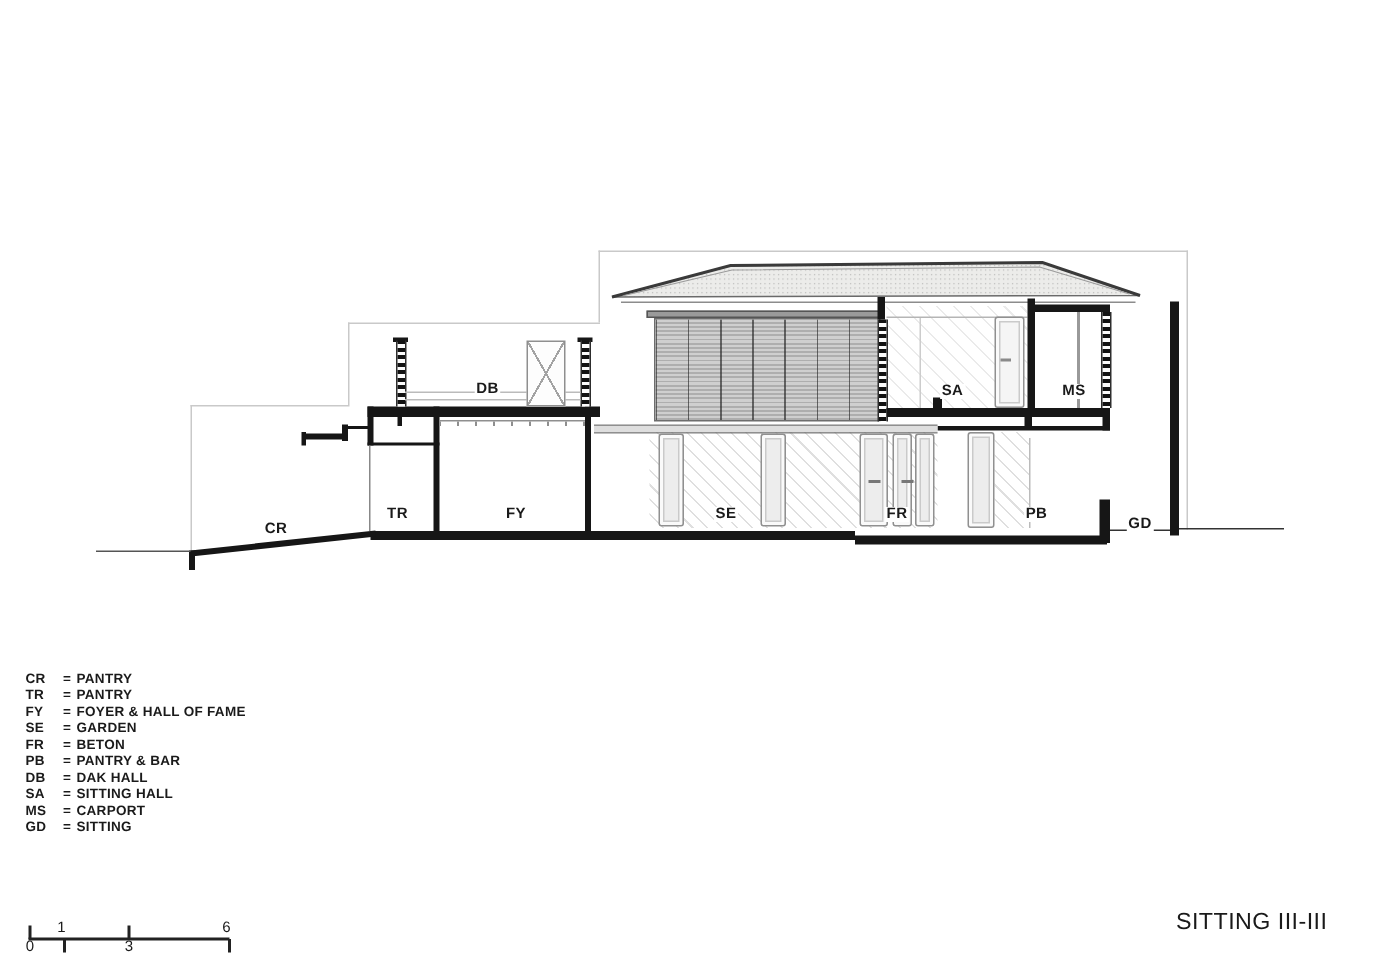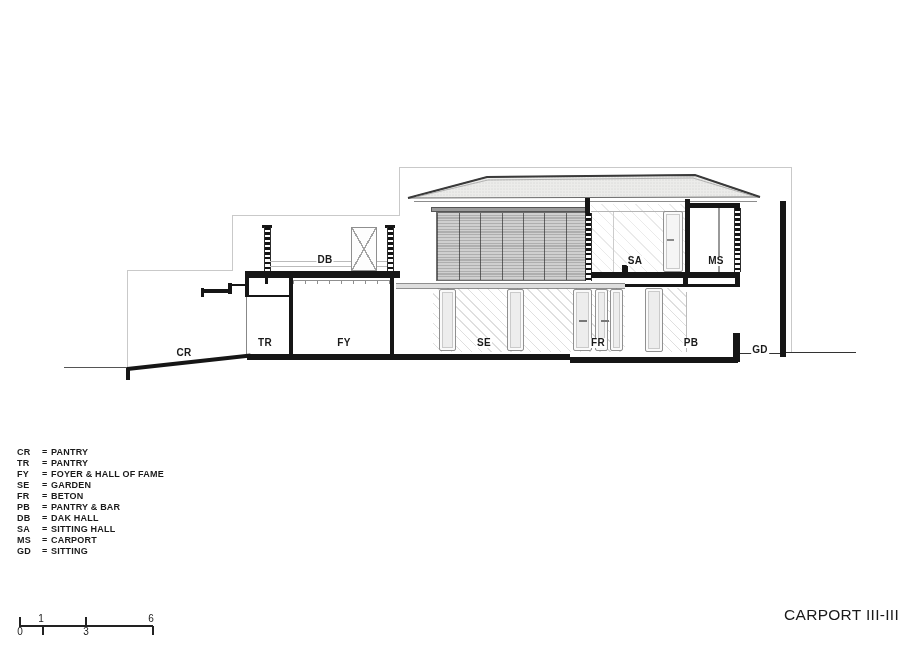--- a/index.html
+++ b/index.html
@@ -200,15 +200,15 @@
     <div class="abs" style="left:19px;top:617px;width:1.5px;height:9px;background:#222;"></div>
     <div class="abs" style="left:42px;top:626px;width:1.5px;height:9px;background:#222;"></div>
     <div class="abs" style="left:85px;top:617px;width:1.5px;height:9px;background:#222;"></div>
     <div class="abs" style="left:152px;top:626px;width:1.5px;height:9px;background:#222;"></div>
     <span class="sbar-num" style="left:13px;top:627px;">0</span>
     <span class="sbar-num" style="left:34px;top:614px;">1</span>
     <span class="sbar-num" style="left:79px;top:627px;">3</span>
     <span class="sbar-num" style="left:144px;top:614px;">6</span>
   </div>
 
-  <div class="title">CARPORT III-III</div>
+  <div class="title">SITTING III-III</div>
 
 </div>
 
 </body></html>

